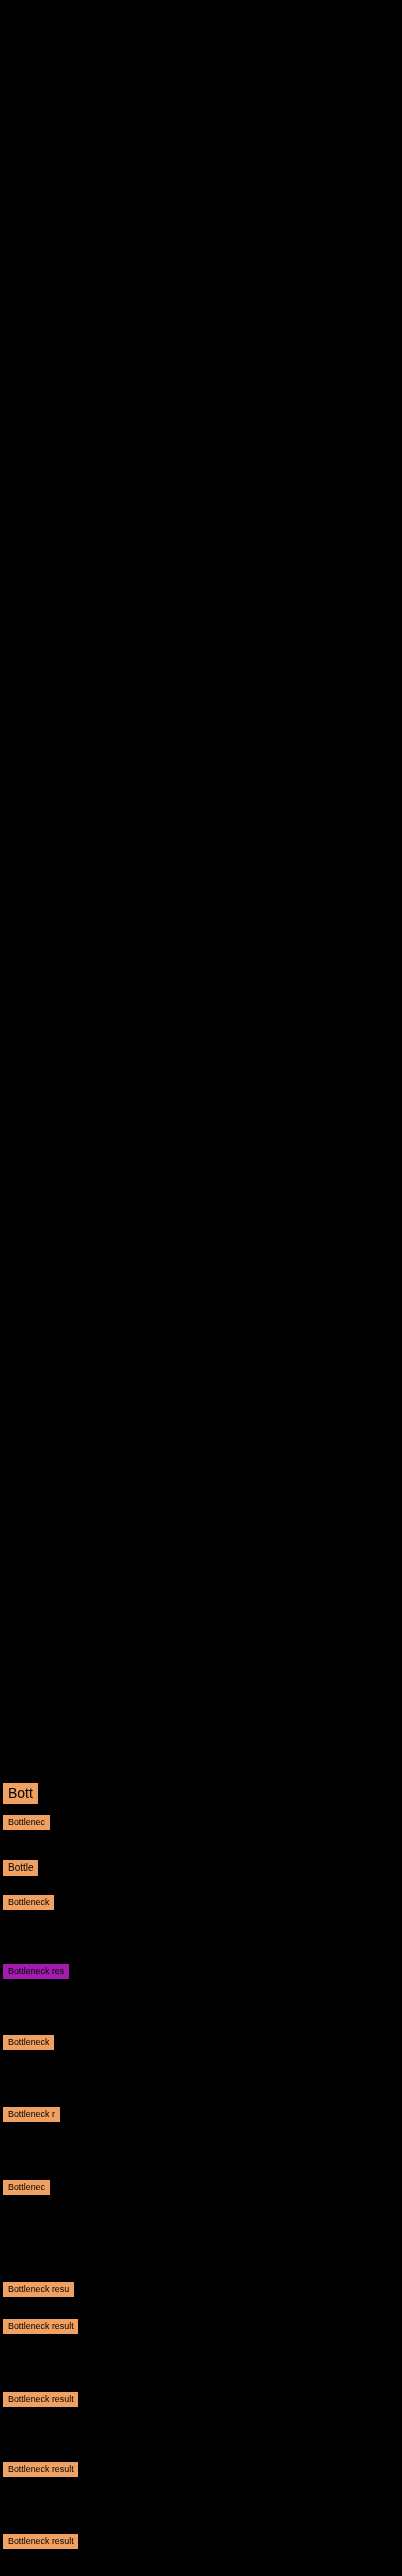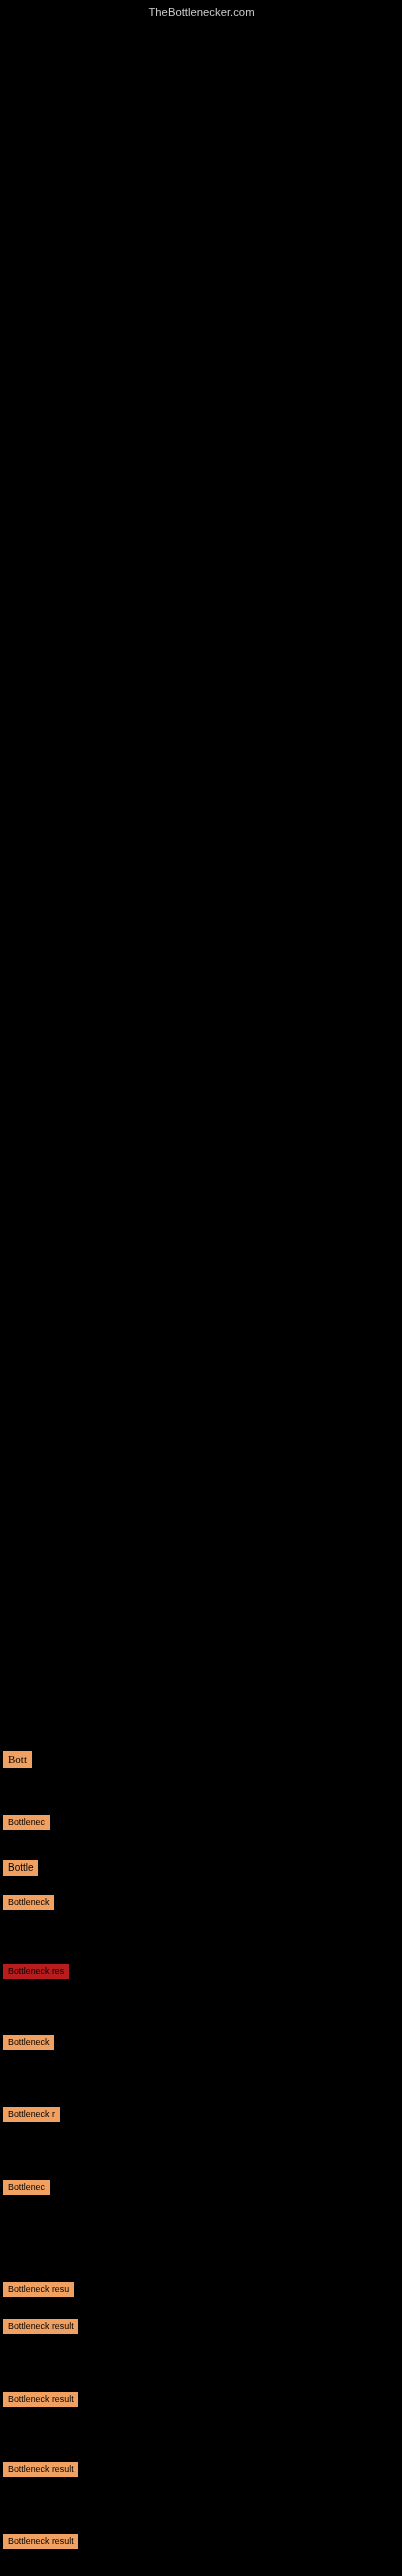--- a/index.html
+++ b/index.html
@@ -14,24 +14,23 @@
       min-height: 2576px;
       font-family: Arial, sans-serif;
       position: relative;
     }
   </style>
 </head>
 <body>
 
 <div style="position:relative; width:403px; height:2576px; background:#000;">
 
-  <div style="position:absolute; top:6.4px; left:0; width:403px; text-align:center; color:#cccccc; font-size:11.3px; font-family:Arial,sans-serif;">TheBottlenecker.com</div>
 
   <div style="position:absolute; top:1751px; left:3.2px;">
-    <span style="display:inline-block; background-color:#f0a060; color:#000; font-size:11px; font-family:Liberation Serif, serif; padding:2.4px 4.8px; white-space:nowrap; overflow:hidden; max-width:39px;">
+    <span style="display:inline-block; background-color:#f0a060; color:#000; font-size:14px; font-family:Liberation Sans, sans-serif; padding:2.4px 4.8px; white-space:nowrap; overflow:hidden; max-width:39px;margin-top:32px;">
       Bott
     </span>
   </div>
 
   <div style="position:absolute; top:1815px; left:3.2px;">
     <span style="display:inline-block; background-color:#f0a060; color:#000; font-size:8.9px; font-family:Arial,sans-serif; padding:2.4px 4.8px; white-space:nowrap; overflow:hidden; max-width:56px;">
       Bottlenec
     </span>
   </div>
 
@@ -41,21 +40,21 @@
     </span>
   </div>
 
   <div style="position:absolute; top:1895px; left:3.2px;">
     <span style="display:inline-block; background-color:#f0a060; color:#000; font-size:8.9px; font-family:Arial,sans-serif; padding:2.4px 4.8px; white-space:nowrap; overflow:hidden; max-width:64px;">
       Bottleneck
     </span>
   </div>
 
   <div style="position:absolute; top:1964px; left:3.2px;">
-    <span style="display:inline-block; background-color:#b91c1c; color:#000; font-size:8.9px; font-family:Arial,sans-serif; padding:2.4px 4.8px; white-space:nowrap; overflow:hidden; max-width:82px;">
+    <span style="display:inline-block; background-color:#a21caf; color:#000; font-size:8.9px; font-family:Arial,sans-serif; padding:2.4px 4.8px; white-space:nowrap; overflow:hidden; max-width:82px;">
       Bottleneck res
     </span>
   </div>
 
   <div style="position:absolute; top:2035px; left:3.2px;">
     <span style="display:inline-block; background-color:#f0a060; color:#000; font-size:8.9px; font-family:Arial,sans-serif; padding:2.4px 4.8px; white-space:nowrap; overflow:hidden; max-width:64px;">
       Bottleneck
     </span>
   </div>
 

